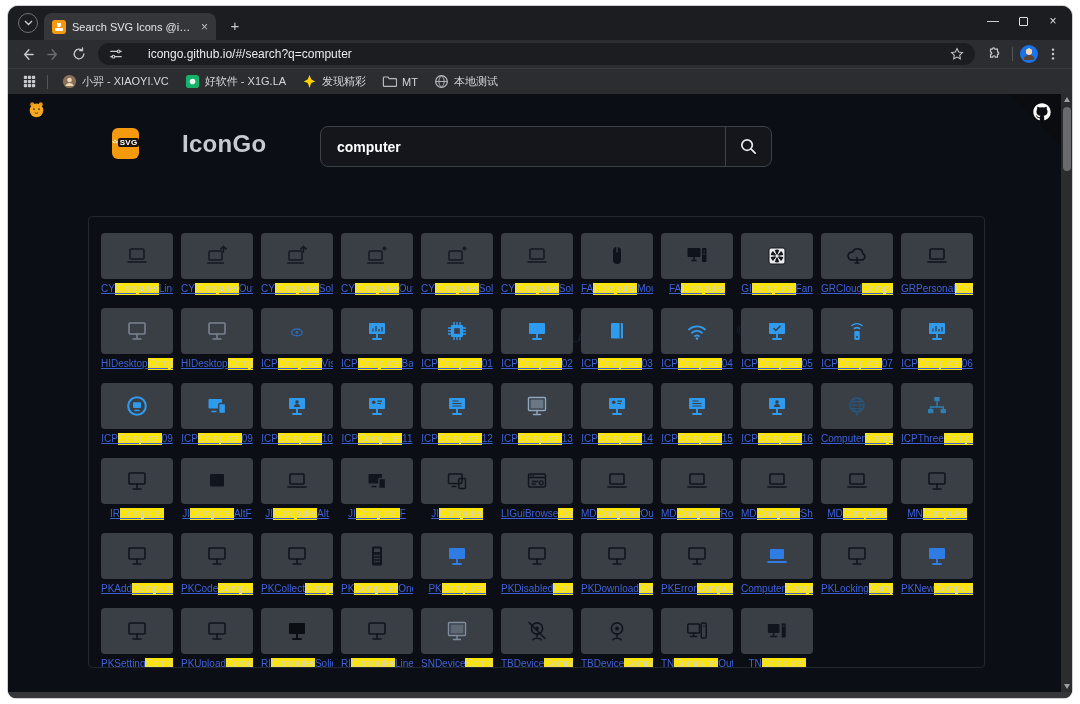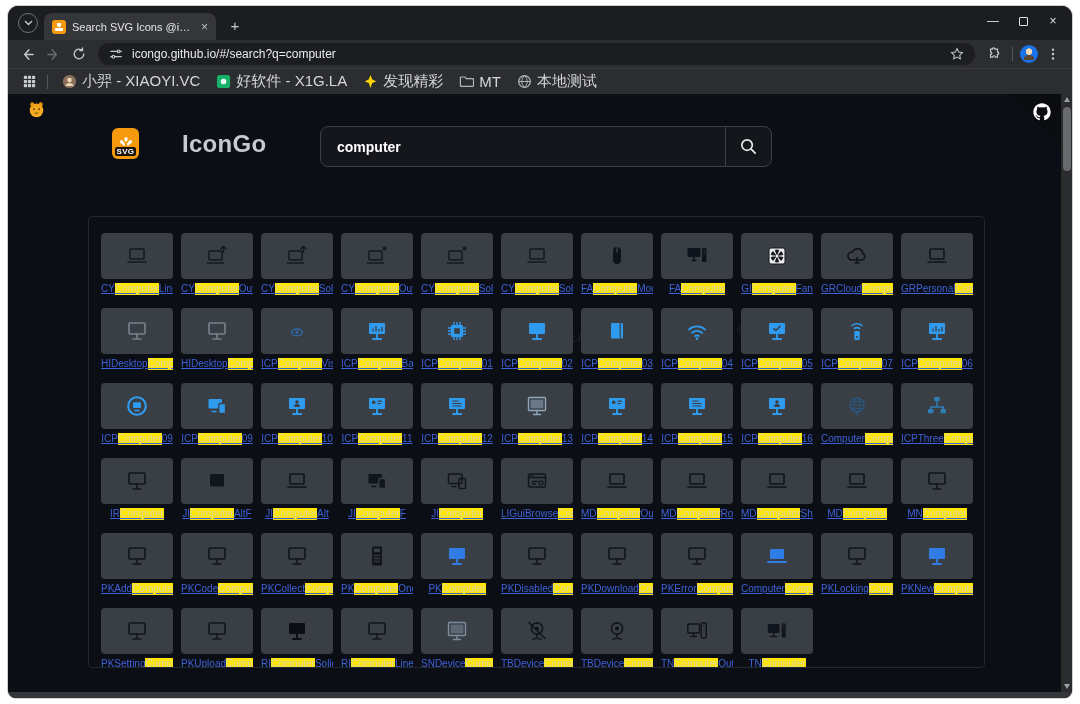--- a/index.html
+++ b/index.html
@@ -25,32 +25,32 @@
   .win-max-glyph { width:9px; height:9px; border:1px solid #dfe1e5; border-radius:1px; }
   .favicon { width:14px; height:14px; border-radius:3px; background:#f59a0c; position:relative; flex:none; }
   .favicon::after { content:""; position:absolute; left:3px; top:3px; right:3px; bottom:3px;
     background:radial-gradient(circle at 50% 35%, #fff 0 2px, transparent 2.5px); border-bottom:3px solid #fff; border-radius:1px; }
 
   
   .toolbar { height:28px; background:#2c2d30; display:flex; align-items:center; padding:0 8px; gap:4px; flex:none; }
   .nav-ic { width:22px; height:22px; display:flex; align-items:center; justify-content:center; color:#c6c9ce; flex:none; }
   .nav-ic.dim { color:#6a6d72; }
   .omnibox { flex:1; height:22px; background:#1c1d20; border-radius:11px; display:flex; align-items:center;
-    padding:0 10px; gap:8px; margin:0 4px; }
+    padding:0 10px; gap:24px; margin:0 4px; }
   .url { flex:1; font-size:12px; color:#e8eaed; white-space:nowrap; overflow:hidden; }
   .avatar-btn { width:18px; height:18px; border-radius:50%; background:#1a73e8; position:relative; overflow:hidden; flex:none; }
   .avatar-btn::after { content:""; position:absolute; left:4px; top:3px; width:10px; height:12px;
     background:radial-gradient(circle at 50% 30%, #f6d7b0 0 3px, transparent 3.5px), radial-gradient(circle at 50% 110%, #5c4632 0 6px, transparent 6.5px); }
   .tb-divider { width:1px; height:14px; background:#53565a; margin:0 3px; flex:none; }
 
   
   .bookmarks { height:26px; background:#2c2d30; border-top:1px solid #3a3b3f; display:flex; align-items:center;
     padding:0 10px; gap:4px; flex:none; }
   .bm { display:flex; align-items:center; gap:5px; padding:2px 7px; border-radius:6px; }
-  .bm-label { font-size:15px; color:#d4d6da; white-space:nowrap; }
+  .bm-label { font-size:11px; color:#d4d6da; white-space:nowrap; }
   .bm-ic { width:15px; height:15px; flex:none; display:flex; }
 
   
   .content { flex:1; position:relative; background:#0b0e14; overflow:hidden; }
   .bottom-strip { height:6px; background:#35363a; flex:none; }
 
   .v-scroll { position:absolute; right:0; top:0; bottom:0; width:11px; background:#2b2c2e; z-index:40; }
   .v-thumb { position:absolute; top:13px; left:1.5px; width:8px; height:64px; background:#696a6d; border-radius:4px; }
   .arrow-up { position:absolute; top:3px; left:2.5px; width:0; height:0; border-left:3.5px solid transparent; border-right:3.5px solid transparent; border-bottom:5px solid #9aa0a6; }
   .arrow-down { position:absolute; bottom:3px; left:2.5px; width:0; height:0; border-left:3.5px solid transparent; border-right:3.5px solid transparent; border-top:5px solid #9aa0a6; }
@@ -61,21 +61,21 @@
 
   .pet-emoji { position:absolute; left:20px; top:7px; z-index:31; }
 
   .watermark { position:absolute; color:#2a3140; opacity:.55; font-size:11px; z-index:1; pointer-events:none; }
   .wm1 { left:728px; top:228px; }
   .wm2 { left:532px; top:238px; }
 
   
   .site-header { position:absolute; left:0; right:0; top:0; height:110px; z-index:2; }
   .brand-wrap { position:absolute; left:104px; top:34px; display:flex; align-items:center; gap:9px; }
-  .logo-badge { width:27px; height:31px; background:#f59a0c; border-radius:6px; display:flex; flex-direction:column;
+  .logo-badge { width:27px; height:31px; background:#f59a0c; border-radius:6px; display:flex; flex-direction:row;
     align-items:center; justify-content:flex-end; padding-bottom:3px; }
   .logo-badge .fan { margin-bottom:1px; }
   .logo-text { font-size:8px; font-weight:bold; color:#fff; background:#1a1208; padding:0 1.5px; border-radius:2px; letter-spacing:.3px; }
   .brand-name { font-size:24px; font-weight:bold; color:#c6cbd2; letter-spacing:.3px;margin-left:34px; }
   .search-wrap { position:absolute; left:312px; top:32px; width:452px; height:41px; background:#14161b;
     border:1px solid #3c4047; border-radius:8px; display:flex; overflow:hidden; }
   .search-input { flex:1; background:transparent; border:none; outline:none; color:#fff;
     font-family:"Liberation Sans", sans-serif; font-size:14px; font-weight:bold; padding:0 16px; }
   .search-btn { width:46px; border-left:1px solid #3c4047; display:flex; align-items:center; justify-content:center;
     background:transparent; border-top:none; border-right:none; border-bottom:none; color:#e8eaed; }

